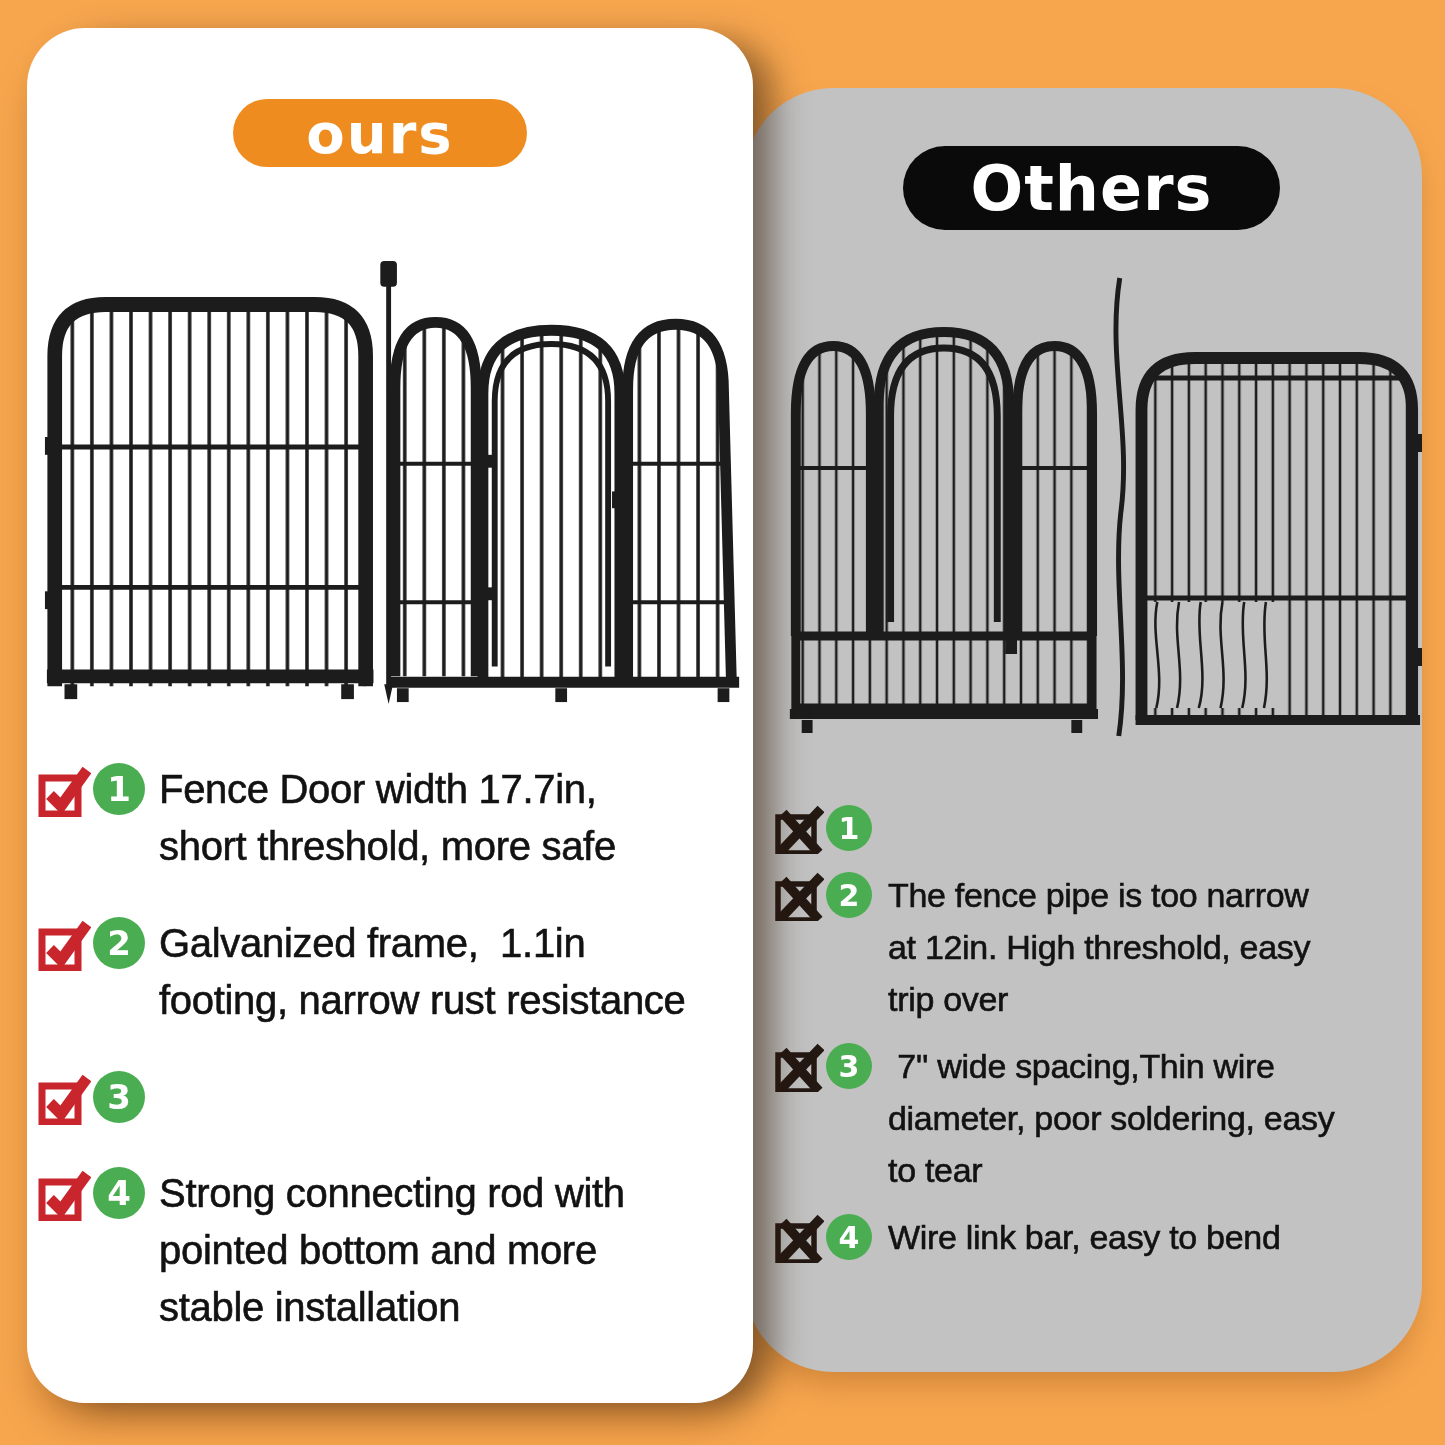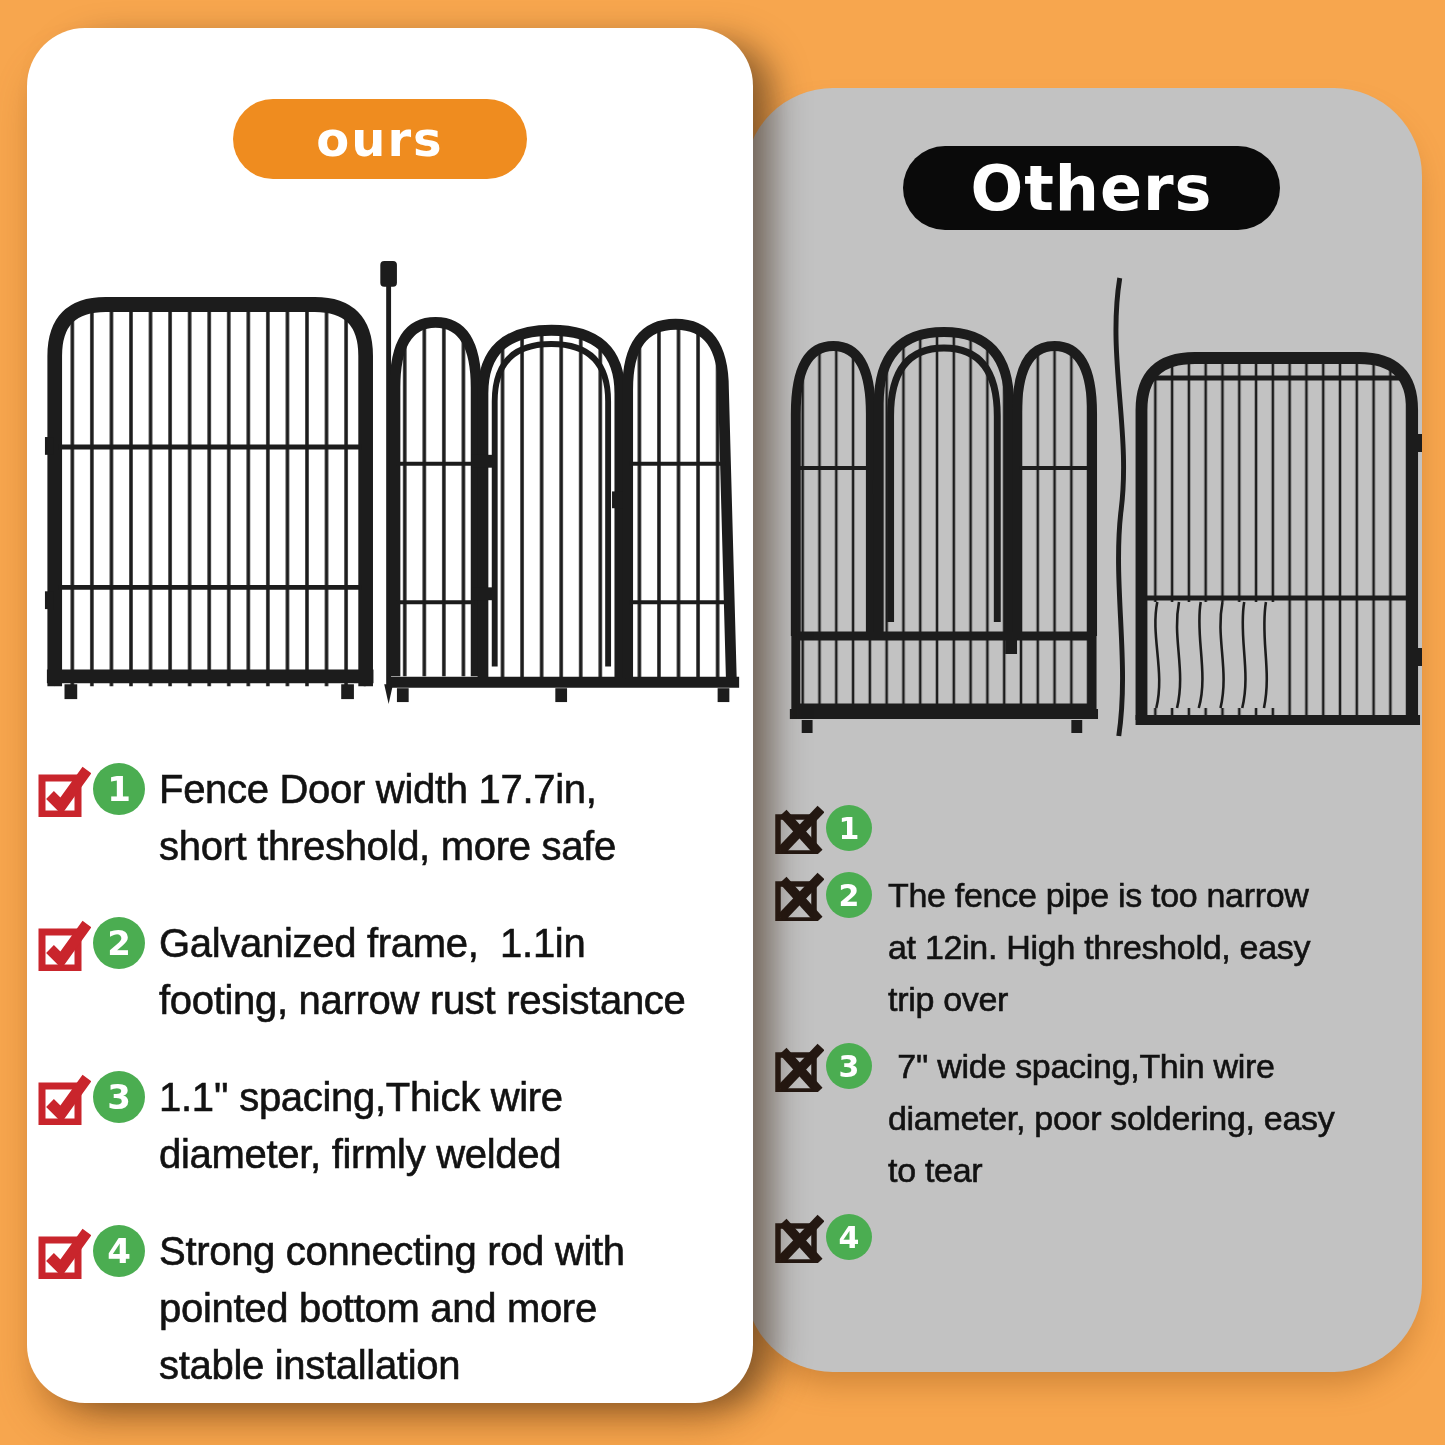--- a/index.html
+++ b/index.html
@@ -7,22 +7,22 @@
           background:var(--bg,#F7A64E);font-family:"Liberation Sans",sans-serif;}
   .panel{position:absolute;}
   .panel-ours{left:27px;top:28px;width:726px;height:1375px;border-radius:58px;
               background:var(--panel-ours,#FFFFFF);z-index:2;
               box-shadow:26px 8px 34px -6px rgba(45,30,15,.5), 0 26px 38px -8px rgba(150,85,25,.45);}
   .panel-others{left:745px;top:88px;width:677px;height:1284px;border-radius:88px;
                 background:var(--panel-others,#C2C2C2);z-index:1;
                 box-shadow:0 18px 30px -6px rgba(150,85,25,.4);}
   .pill{position:absolute;display:flex;align-items:center;justify-content:center;
         color:#fff;font-family:"DejaVu Sans","Liberation Sans",sans-serif;font-weight:bold;}
-  .pill-ours{left:206px;top:71px;width:294px;height:80px;border-radius:40px;
-             background:var(--pill-ours,#EF8C1F);font-size:48px;letter-spacing:2px;text-align:right;}
+  .pill-ours{left:206px;top:71px;width:294px;height:68px;border-radius:40px;
+             background:var(--pill-ours,#EF8C1F);font-size:56px;letter-spacing:2px;text-align:right;}
   .pill-others{left:158px;top:58px;width:377px;height:84px;border-radius:42px;
                background:var(--pill-others,#0A0A0A);font-size:62px;letter-spacing:1px;}
   .fence{position:absolute;}
   .fence svg{display:block;width:100%;height:100%;}
   .fence-ours{left:16px;top:233px;width:702px;height:447px;}
   .fence-others{left:33px;top:180px;width:644px;height:478px;}
   
   .fr{fill:none;stroke:var(--fence,#1C1C1C);}
   .frp{stroke:var(--fence,#1C1C1C);}
   .ln{stroke:var(--fence,#1C1C1C);}
@@ -121,22 +121,20 @@
         <span class="numb">2</span>
         <p class="pt">Galvanized frame,  1.1in
 footing, narrow rust resistance</p>
       </li>
       <li>
         <svg class="icon" width="56" height="56" viewBox="0 0 56 56">
           <rect x="7" y="17" width="36" height="36" fill="none" stroke="var(--red,#C9252C)" stroke-width="7"></rect>
           <path d="M15 34 L26 45 L52 9" fill="none" stroke="var(--red,#C9252C)" stroke-width="11"></path>
         </svg>
         <span class="numb">3</span>
-        <p class="pt">1.1'' spacing,Thick wire
-diameter, firmly welded</p>
       </li>
       <li>
         <svg class="icon" width="56" height="56" viewBox="0 0 56 56">
           <rect x="7" y="17" width="36" height="36" fill="none" stroke="var(--red,#C9252C)" stroke-width="7"></rect>
           <path d="M15 34 L26 45 L52 9" fill="none" stroke="var(--red,#C9252C)" stroke-width="11"></path>
         </svg>
         <span class="numb">4</span>
         <p class="pt">Strong connecting rod with
 pointed bottom and more
 stable installation</p>
@@ -225,17 +223,18 @@
 diameter, poor soldering, easy
 to tear</p>
       </li>
       <li>
         <svg class="icon" width="52" height="52" viewBox="0 0 52 52">
           <rect x="6" y="15" width="36" height="36" fill="none" stroke="var(--xdark,#241812)" stroke-width="5.5"></rect>
           <line x1="9" y1="49" x2="49" y2="7" stroke="var(--xdark,#241812)" stroke-width="9.5"></line>
           <line x1="11" y1="11" x2="47" y2="51" stroke="var(--xdark,#241812)" stroke-width="9.5"></line>
         </svg>
         <span class="numb">4</span>
+        <p class="pt">Wire link bar, easy to bend</p>
       </li>
     </ul>
   </section>
 
 </div>
 
 </body></html>

